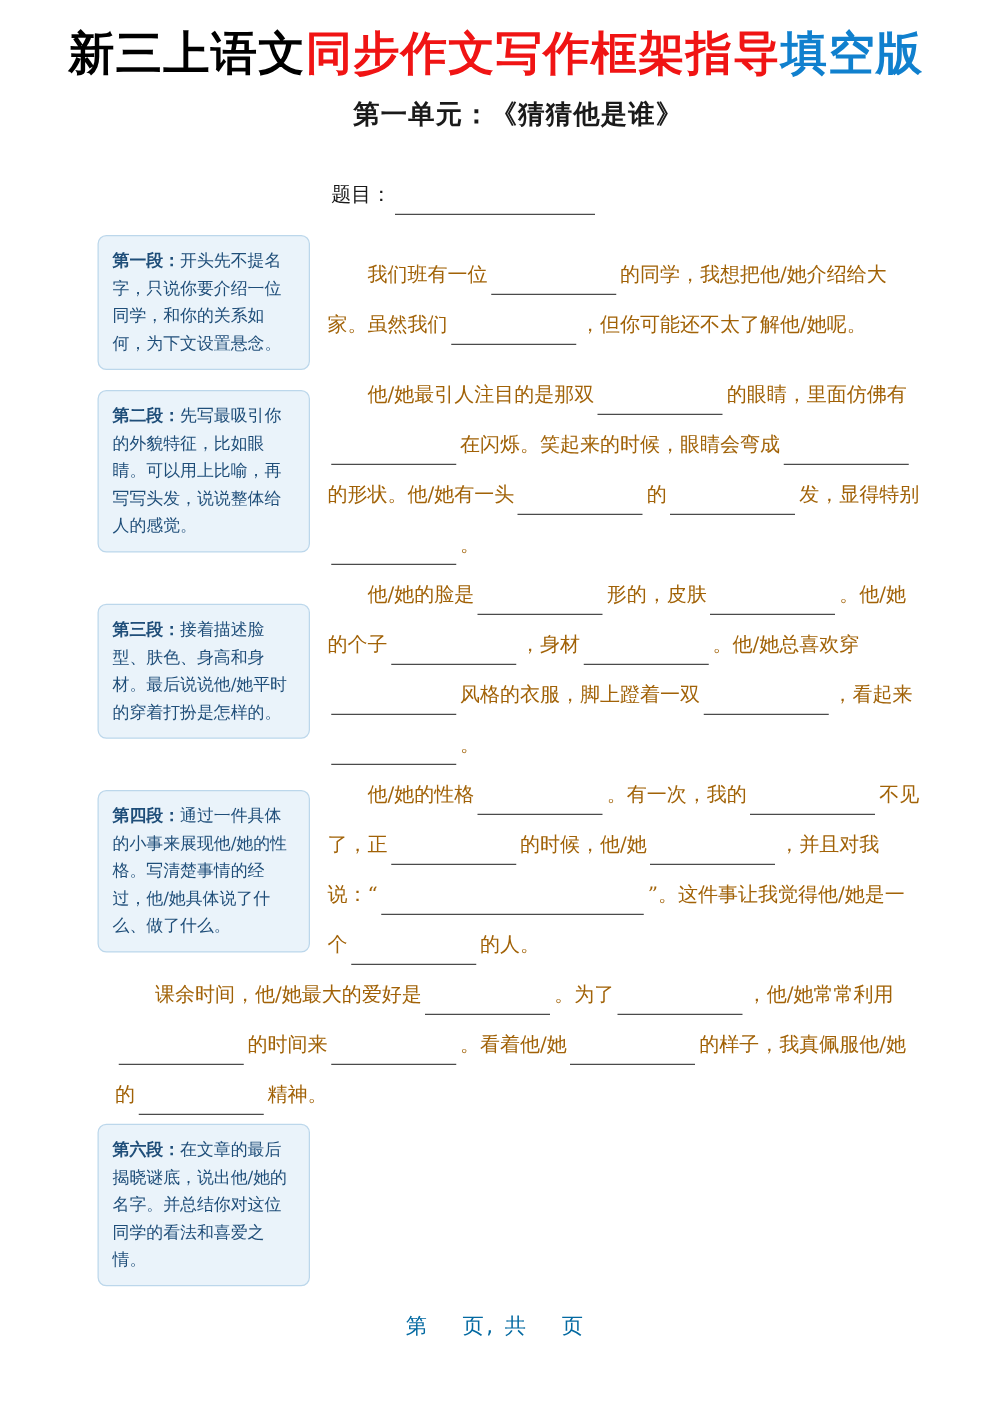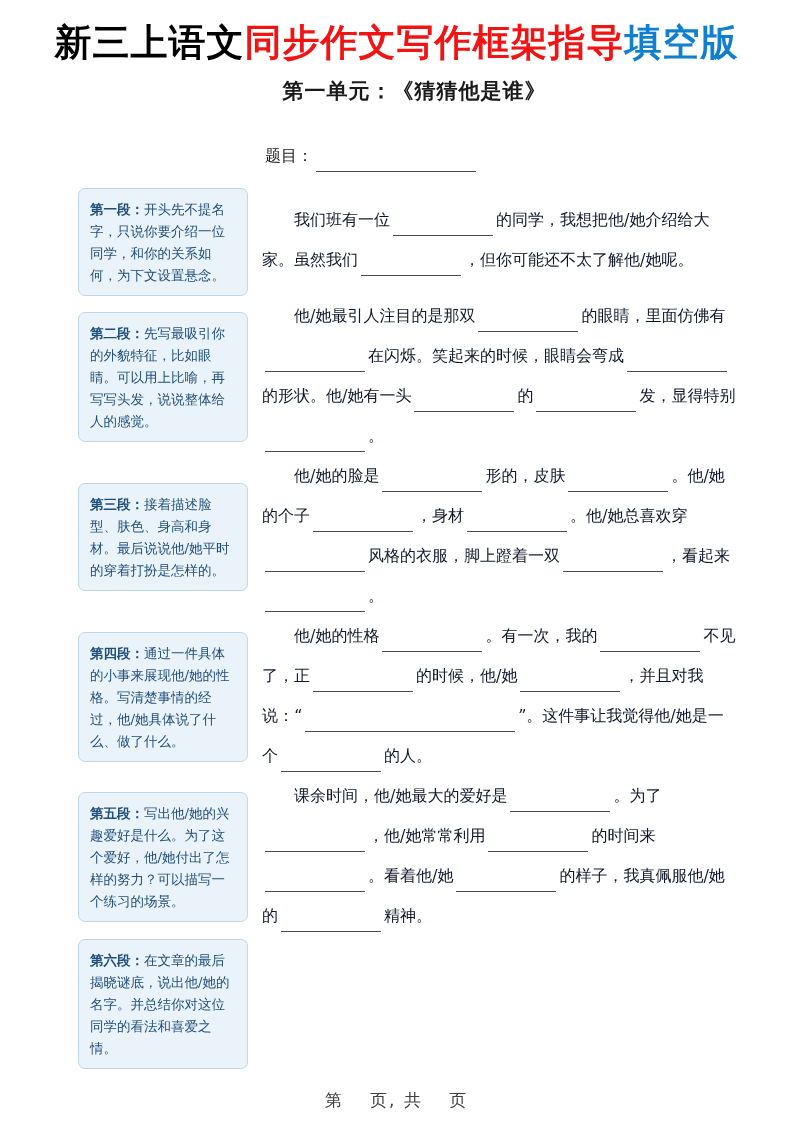--- a/index.html
+++ b/index.html
@@ -52,38 +52,38 @@
     margin-top:3px;
   }
   .note-label { font-weight:bold; }
   .para {
     flex:1;
     margin-left:14px;
     font-size:16px;
     line-height:40px;
     text-indent:2em;
     font-family:"DejaVu Serif", serif;
-    color:#0f172a;
+    color:#a16207;
   }
   .blank {
     display:inline-block;
     width:100px;
     height:12px;
     border-bottom:1.5px solid #4a4a4a;
     vertical-align:-11px;
     margin:0 3px;
   }
   .topic-blank { width:160px; }
   .footer {
     text-align:center;
     margin-top:20px;
     font-size:17px;
     letter-spacing:2px;
     white-space:pre;
-    color:#404040;
+    color:#0369a1;
   }
 </style>
 </head>
 <body>
 
 <div class="page">
 
   <h1 class="title"><span style="color: rgb(0, 0, 0);">新三上语文</span><span style="color: rgb(240, 20, 20);">同步作文写作框架指导</span><span style="color: rgb(16, 128, 206);">填空版</span></h1>
 
   <h2 class="subtitle">第一单元：《猜猜他是谁》</h2>
@@ -115,23 +115,20 @@
   </div>
 
   <div class="row">
     <div class="note-box">
       <span class="note-label">第四段：</span><span class="note-text">通过一件具体的小事来展现他/她的性格。写清楚事情的经过，他/她具体说了什么、做了什么。</span>
     </div>
     <p class="para"><span>他/她的性格</span><span class="blank" style="width: 100px;"></span><span>。有一次，我的</span><span class="blank" style="width: 100px;"></span><span>不见了，正</span><span class="blank" style="width: 100px;"></span><span>的时候，他/她</span><span class="blank" style="width: 100px;"></span><span>，并且对我说：“</span><span class="blank" style="width: 210px;"></span><span>”。这件事让我觉得他/她是一个</span><span class="blank" style="width: 100px;"></span><span>的人。</span></p>
   </div>
 
   <div class="row">
-    <div class="note-box">
-      <span class="note-label">第五段：</span><span class="note-text">写出他/她的兴趣爱好是什么。为了这个爱好，他/她付出了怎样的努力？可以描写一个练习的场景。</span>
-    </div>
     <p class="para"><span>课余时间，他/她最大的爱好是</span><span class="blank" style="width: 100px;"></span><span>。为了</span><span class="blank" style="width: 100px;"></span><span>，他/她常常利用</span><span class="blank" style="width: 100px;"></span><span>的时间来</span><span class="blank" style="width: 100px;"></span><span>。看着他/她</span><span class="blank" style="width: 100px;"></span><span>的样子，我真佩服他/她的</span><span class="blank" style="width: 100px;"></span><span>精神。</span></p>
   </div>
 
   <div class="row">
     <div class="note-box">
       <span class="note-label">第六段：</span><span class="note-text">在文章的最后揭晓谜底，说出他/她的名字。并总结你对这位同学的看法和喜爱之情。</span>
     </div>
   </div>
 </div>
 

